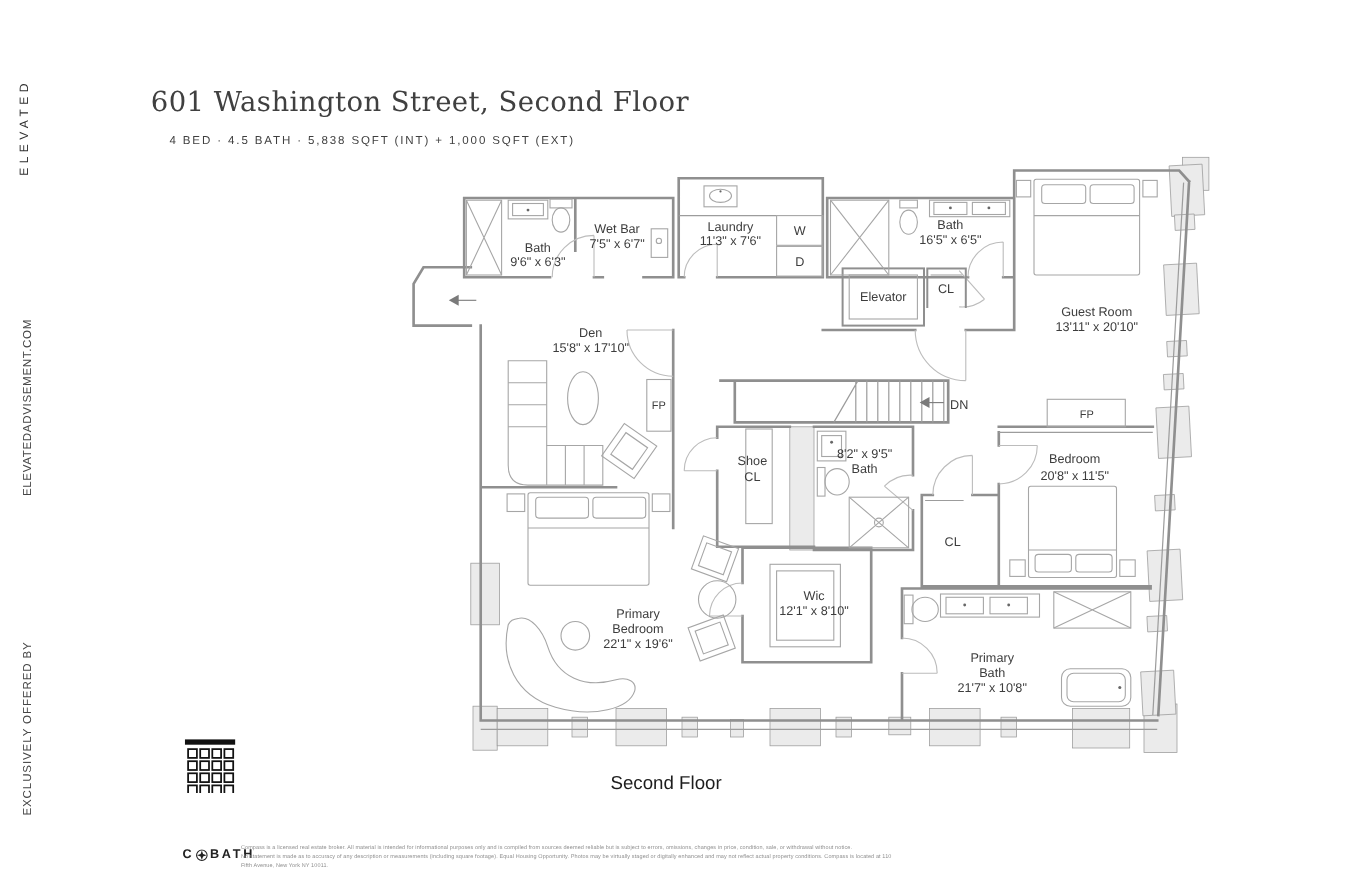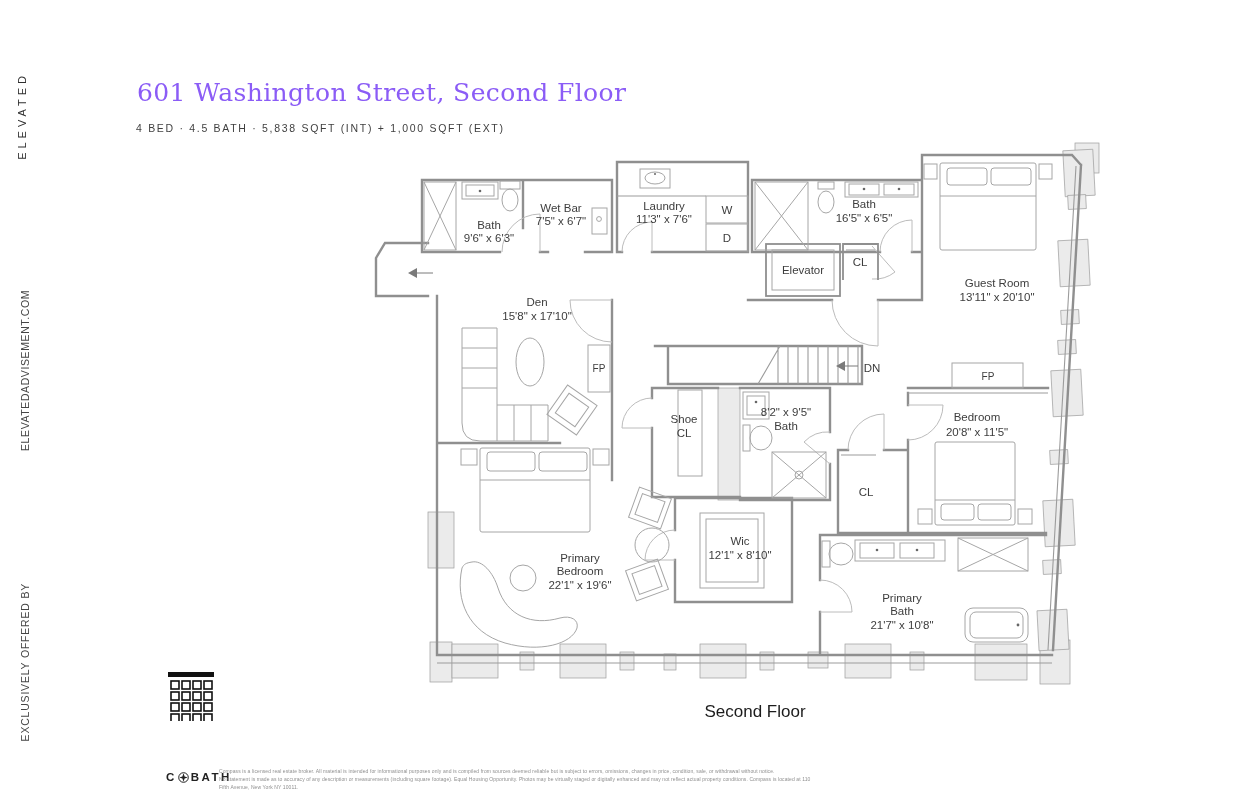--- a/index.html
+++ b/index.html
@@ -4,23 +4,23 @@
 <style>
   html,body{margin:0;padding:0;background:#fff;}
   #stage{position:relative;width:1236px;height:800px;background:#fff;overflow:hidden;
          font-family:"Liberation Sans",sans-serif;color:#3d3d3d;}
   .vtext{position:absolute;writing-mode:vertical-rl;transform:rotate(180deg);
          white-space:nowrap;color:#3a3a3a;}
   .brand{left:16px;top:72px;font-size:11px;letter-spacing:4px;font-weight:500;color:#2f2f2f;}
   .website{left:19px;top:290px;font-size:10.5px;letter-spacing:.6px;color:#454545;}
   .offered{left:19px;top:583px;font-size:10.5px;letter-spacing:.8px;color:#454545;}
   .title{position:absolute;left:137px;top:78px;font-family:"DejaVu Serif",serif;
-         font-size:25px;font-weight:400;color:#8b5cf6;letter-spacing:.4px;}
-  .subtitle{position:absolute;left:136px;top:122px;font-size:10.5px;letter-spacing:1.7px;color:#3f3f3f;}
-  .caption{position:absolute;left:555px;top:702px;width:400px;text-align:center;
+         font-size:25px;font-weight:400;color:#404040;letter-spacing:.4px;}
+  .subtitle{position:absolute;left:154px;top:122px;font-size:10.5px;letter-spacing:1.7px;color:#3f3f3f;}
+  .caption{position:absolute;left:555px;top:702px;width:400px;
            font-size:17px;color:#1c1c1c;}
   .gridlogo{position:absolute;left:168px;top:672px;}
   .footer-logo{position:absolute;left:166px;top:771px;font-size:11.5px;font-weight:600;
                letter-spacing:2.5px;color:#222;display:flex;align-items:center;gap:1px;}
   .disclaimer{position:absolute;left:219px;top:767px;width:600px;font-size:5px;
               line-height:8px;color:#8f8f8f;letter-spacing:.1px;}
   svg text{font-family:"Liberation Sans",sans-serif;}
   .lbl{font-size:11.5px;fill:#3d3d3d;text-anchor:middle;}
   .lbl-sm{font-size:10px;}
   .wall{stroke:#8f8f8f;stroke-width:2.4;fill:none;stroke-linecap:square;}

